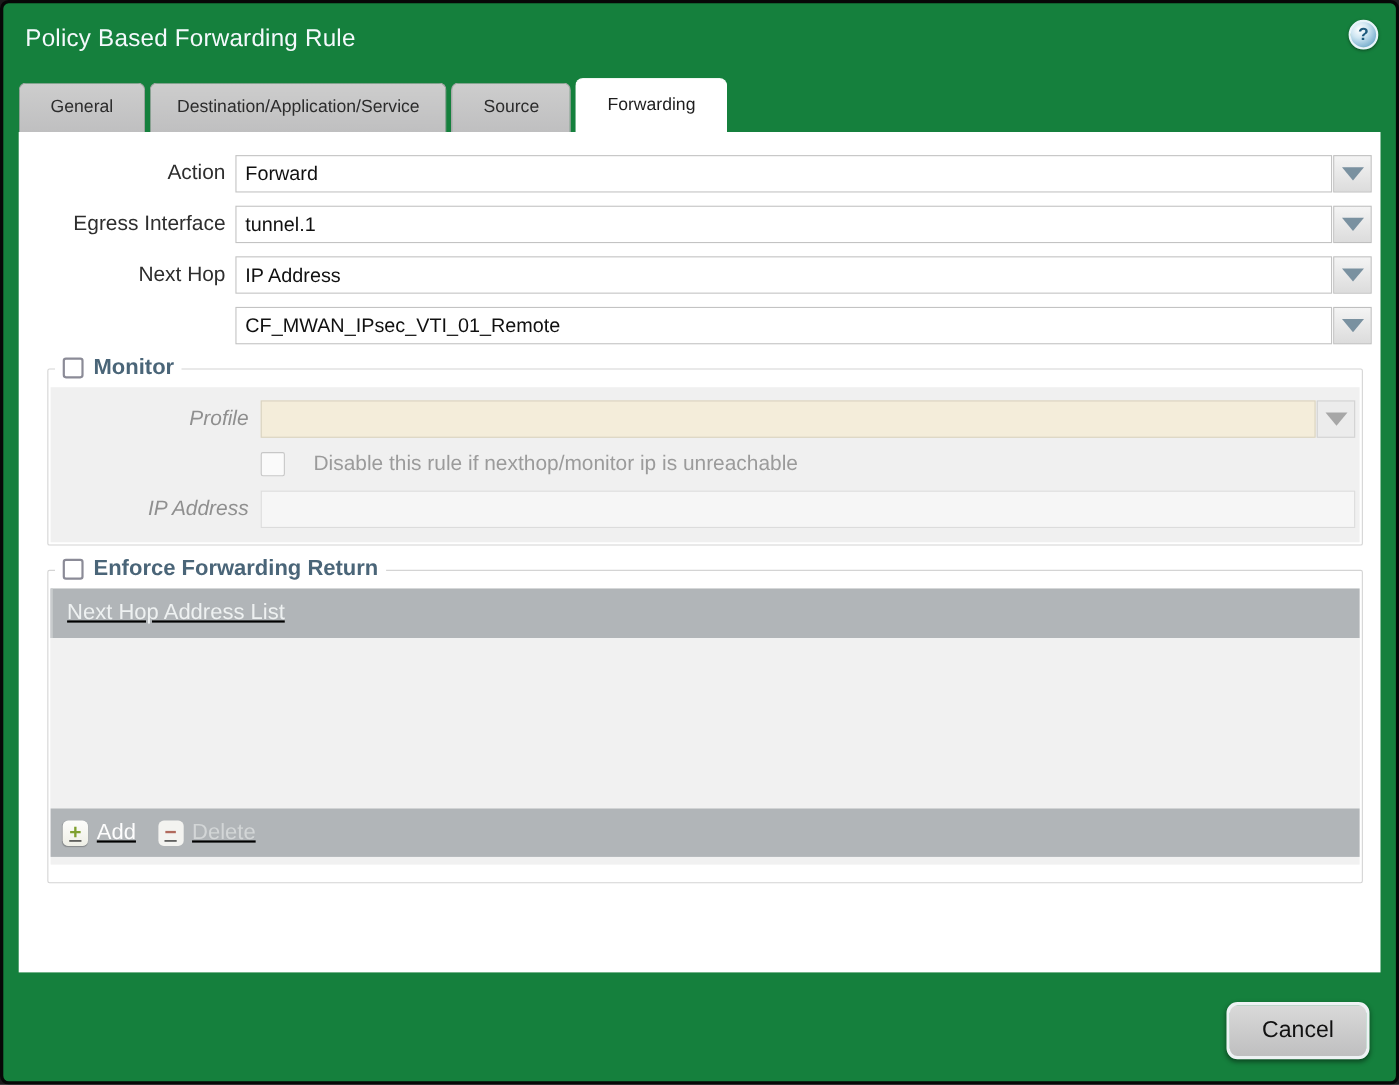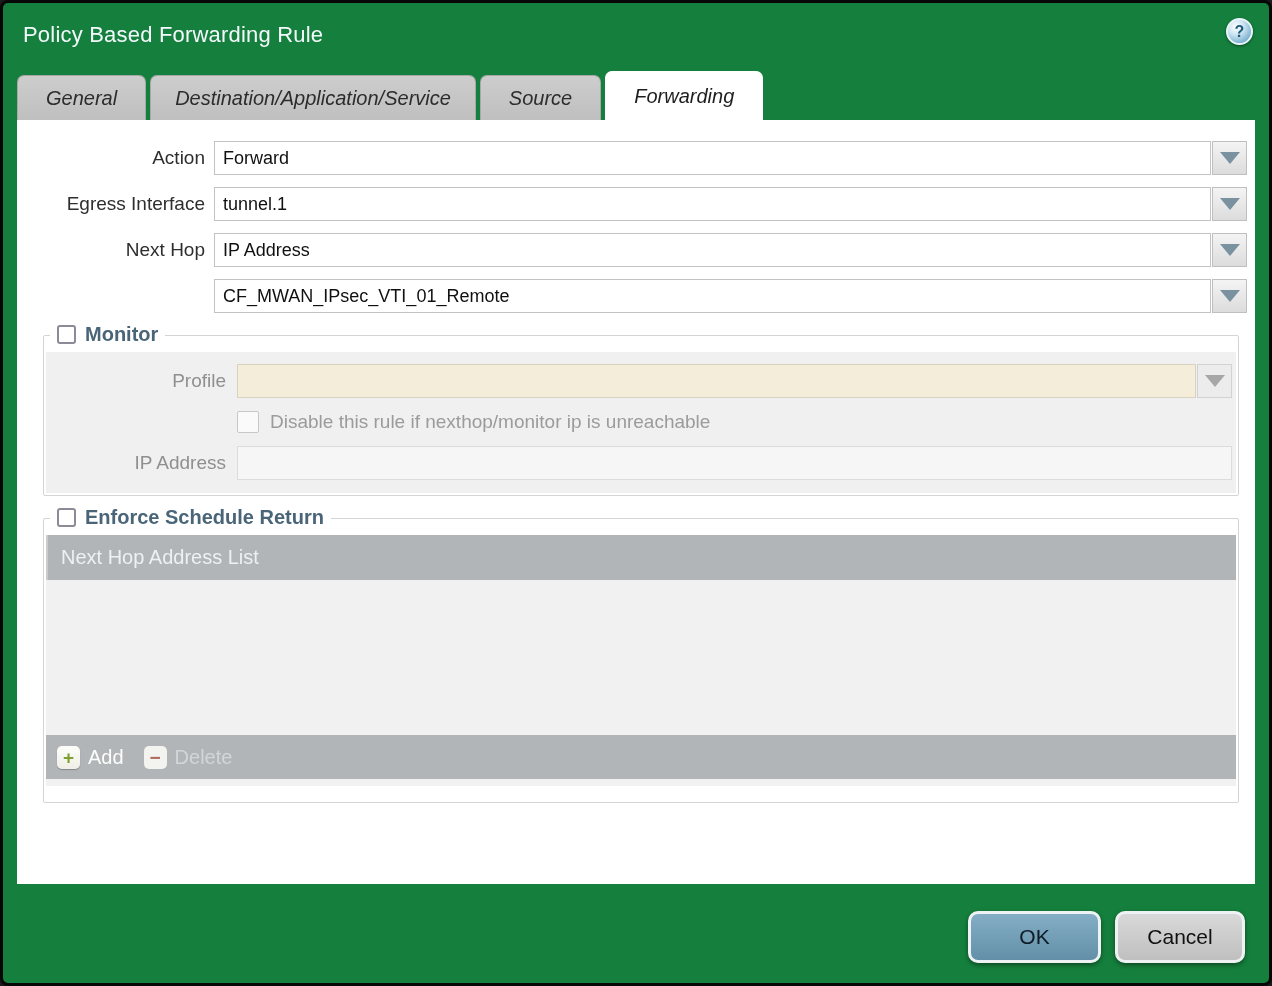--- a/index.html
+++ b/index.html
@@ -26,22 +26,22 @@
     cursor:pointer;
   }
   
   .tabs { display:flex; align-items:flex-end; height:49px; padding-left:14px; gap:4px; }
   .tab {
     background:linear-gradient(#cdcdcd,#bfbfc0);
     border:1px solid #a8a8a8; border-bottom:none;
     border-radius:7px 7px 0 0;
     height:45px; padding:0 28px;
     display:flex; align-items:center;
-    font-size:20px; color:#2c2c2c;
-    cursor:pointer; white-space:nowrap;font-style:italic;
+    font-size:16px; color:#2c2c2c;
+    cursor:pointer; white-space:nowrap;
   }
   .tab.wide { padding:0 24px; }
   .tab.active {
     background:#ffffff; border-color:#ffffff;
     height:49px; color:#1e1e1e; z-index:2;
   }
   
   .content {
     position:relative; margin:0 14px; background:#ffffff;
     height:764px; padding-top:21px;
@@ -85,40 +85,40 @@
   .legend-checkbox {
     width:19px; height:19px; background:#ffffff;
     border:2px solid #8b8b97; border-radius:3px; cursor:pointer;
   }
   .legend-text { font-size:20px; font-weight:bold; color:#4a6578; white-space:nowrap; }
   
   .panel { background:#f0f0f0; margin:16px 2px 2px 2px; padding:12px 4px 13px 0; }
   .panel .row { margin-bottom:0; padding-right:0; }
   .panel-label {
     width:191px; text-align:right; padding-right:11px;
-    font-size:19px; color:#8f8f8f; flex:none; white-space:nowrap;
+    font-size:19px; color:#8f8f8f; flex:none; white-space:nowrap;font-style:italic;
   }
   .field-beige {
     flex:1; height:34px; background:#f4edda; border:1px solid #d9d2c0;
     display:flex; align-items:center; padding-left:8px;
     font-size:18px; color:#6b6b6b;
   }
   .field-disabled {
     flex:1; height:34px; background:#f6f6f6; border:1px solid #dcdcdc;
     display:flex; align-items:center; padding-left:8px;
     font-size:18px; color:#8f8f8f;
   }
-  .sub-check-row { display:flex; align-items:center; gap:11px; margin:13px 0 13px 191px; }
+  .sub-check-row { display:flex; align-items:center; gap:26px; margin:13px 0 13px 191px; }
   .sub-checkbox {
     width:22px; height:22px; background:#fafafa;
     border:1px solid #c7c7c7; border-radius:2px; flex:none;
   }
   .sub-check-label { font-size:19px; color:#9b9b9b; }
   
-  .table { margin:16px 2px 16px 2px; background:#f1f1f1; padding-bottom:7px; }
+  .table { margin:16px 2px 16px 2px; background:#f1f1f1; padding-bottom:7px;text-decoration:underline; }
   .table-header {
     height:45px; background:#b1b5b8; border-left:2px solid #c9ccce;
     display:flex; align-items:center; padding-left:13px;
     color:#eef1f1; font-size:20px;
   }
   .table-body { height:155px; background:#f1f1f1; }
   .table-footer {
     height:44px; background:#b1b5b8;
     display:flex; align-items:center; gap:20px; padding-left:11px;
   }
@@ -219,37 +219,36 @@
         <div class="row">
           <div class="panel-label">IP Address</div>
           <div class="field-disabled"></div>
         </div>
       </div>
     </div>
 
     <div class="fieldset">
       <div class="legend">
         <div class="legend-checkbox"></div>
-        <div class="legend-text">Enforce Schedule Return</div>
+        <div class="legend-text">Enforce Forwarding Return</div>
       </div>
       <div class="table">
         <div class="table-header">Next Hop Address List</div>
         <div class="table-body"></div>
         <div class="table-footer">
           <div class="tbtn">
             <div class="tbtn-icon plus">+</div>
             <div class="tbtn-label">Add</div>
           </div>
           <div class="tbtn disabled">
             <div class="tbtn-icon minus">−</div>
             <div class="tbtn-label">Delete</div>
           </div>
         </div>
       </div>
     </div>
 
 
   </div>
 
-  <div class="btn btn-ok">OK</div>
   <div class="btn btn-cancel">Cancel</div>
 
 </div>
 
 </body></html>

